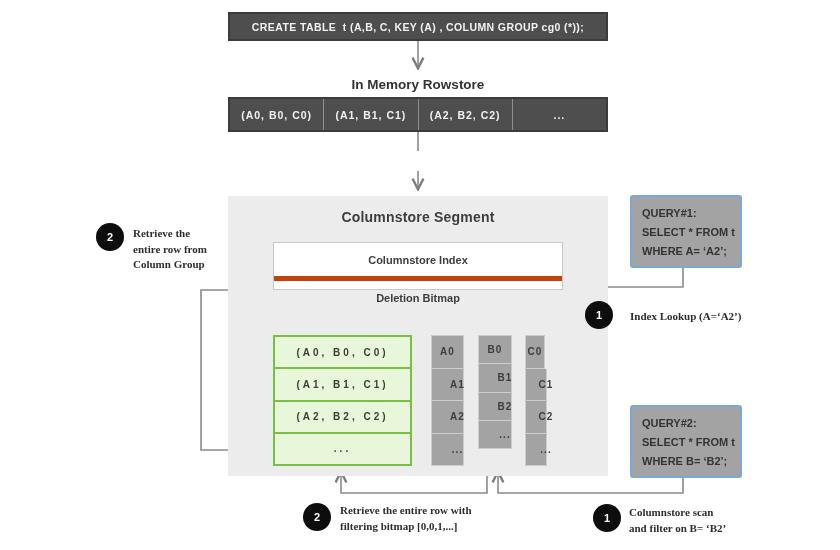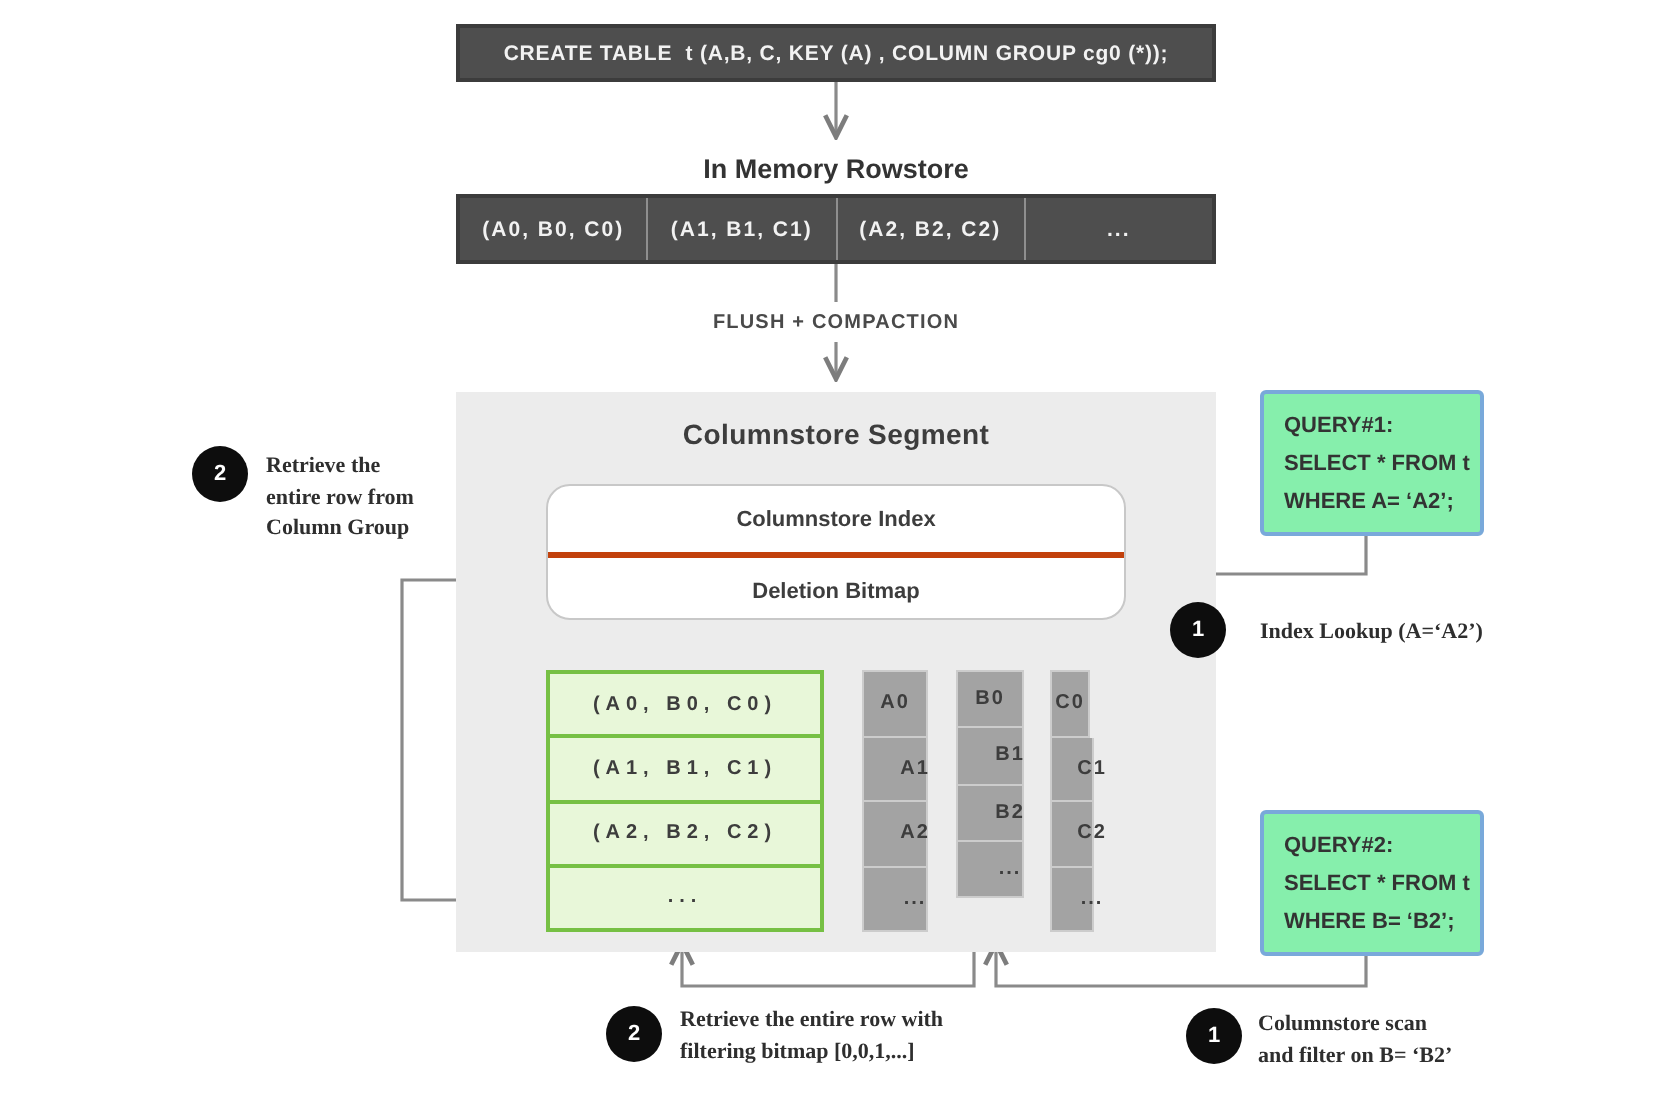--- a/index.html
+++ b/index.html
@@ -24,36 +24,36 @@
   .section-title{font-weight:bold;color:#333;font-size:13.5px;}
 
   .flush-label{font-weight:bold;color:#4a4a4a;font-size:10px;letter-spacing:.6px;}
 
   .segment{background:#ececec;}
   .segment-title{font-weight:bold;color:#3d3d3d;font-size:14px;letter-spacing:.2px;}
 
   .white-stack{background:#ffffff;border:1px solid #c8c8c8;box-sizing:border-box;}
   .white-stack .srow{height:33px;display:flex;align-items:center;justify-content:center;
     font-weight:bold;font-size:11px;color:#3d3d3d;}
-  .white-stack .srow + .srow{border-top:3px solid #c2410c;}
+  .white-stack .srow + .srow{border-top:5px solid #c2410c;}
 
   .green-group{background:#e8f7d9;border:2px solid #76c044;box-sizing:border-box;
     display:flex;flex-direction:column;}
   .green-row{flex:1;display:flex;align-items:center;justify-content:center;
     font-weight:bold;font-size:10px;color:#3d3d3d;letter-spacing:3px;white-space:nowrap;}
   .green-row + .green-row{border-top:2px solid #76c044;}
 
   .col-stack{display:flex;flex-direction:column;}
   .col-cell{flex:1;background:#a3a3a3;border:1px solid #cccccc;box-sizing:border-box;
     display:flex;align-items:center;justify-content:center;
     font-weight:bold;font-size:10px;color:#3d3d3d;letter-spacing:1px;}
   .col-cell + .col-cell{border-top:none;padding-left:20px;}
 
   .query-box{
-    background:#86efac;border:2px solid #79a9da;border-radius:3px;box-sizing:border-box;
+    background:#a3a3a3;border:2px solid #79a9da;border-radius:3px;box-sizing:border-box;
     padding:7px 0 0 10px;font-weight:bold;font-size:11px;color:#333;line-height:19px;
   }
   .query-box div{white-space:nowrap;}
 
   .badge{
     width:28px;height:28px;border-radius:50%;background:#0d0d0d;color:#ffffff;
     font-weight:bold;font-size:11px;display:flex;align-items:center;justify-content:center;
   }
   .annot{font-weight:bold;font-size:11px;color:#2e2e2e;line-height:15.5px;white-space:nowrap;font-family:Liberation Serif, serif;}
   svg.wires{position:absolute;left:0;top:0;pointer-events:none;}
@@ -84,27 +84,26 @@
 
   <div class="abs section-title center" style="left:318px;top:76px;width:200px;height:16px;">In Memory Rowstore</div>
 
   <div class="abs dark-bar row-cells" style="left:228px;top:97px;width:380px;height:35px;">
     <div class="row-cell">(A0, B0, C0)</div>
     <div class="row-cell">(A1, B1, C1)</div>
     <div class="row-cell">(A2, B2, C2)</div>
     <div class="row-cell">...</div>
   </div>
 
-  <div class="abs flush-label center" style="left:318px;top:154px;width:200px;height:14px;">FLUSH + COMPACTION</div>
 
   <div class="abs segment" style="left:228px;top:196px;width:380px;height:280px;"></div>
 
   <div class="abs segment-title center" style="left:278px;top:208px;width:280px;height:18px;">Columnstore Segment</div>
 
-  <div class="abs white-stack" style="left:273px;top:242px;width:290px;height:68px;border-radius:12px;">
+  <div class="abs white-stack" style="left:273px;top:242px;width:290px;height:48px;">
     <div class="srow">Columnstore Index</div>
     <div class="srow">Deletion Bitmap</div>
   </div>
 
   <div class="abs green-group" style="left:273px;top:335px;width:139px;height:131px;">
     <div class="green-row">(A0, B0, C0)</div>
     <div class="green-row">(A1, B1, C1)</div>
     <div class="green-row">(A2, B2, C2)</div>
     <div class="green-row">...</div>
   </div>

